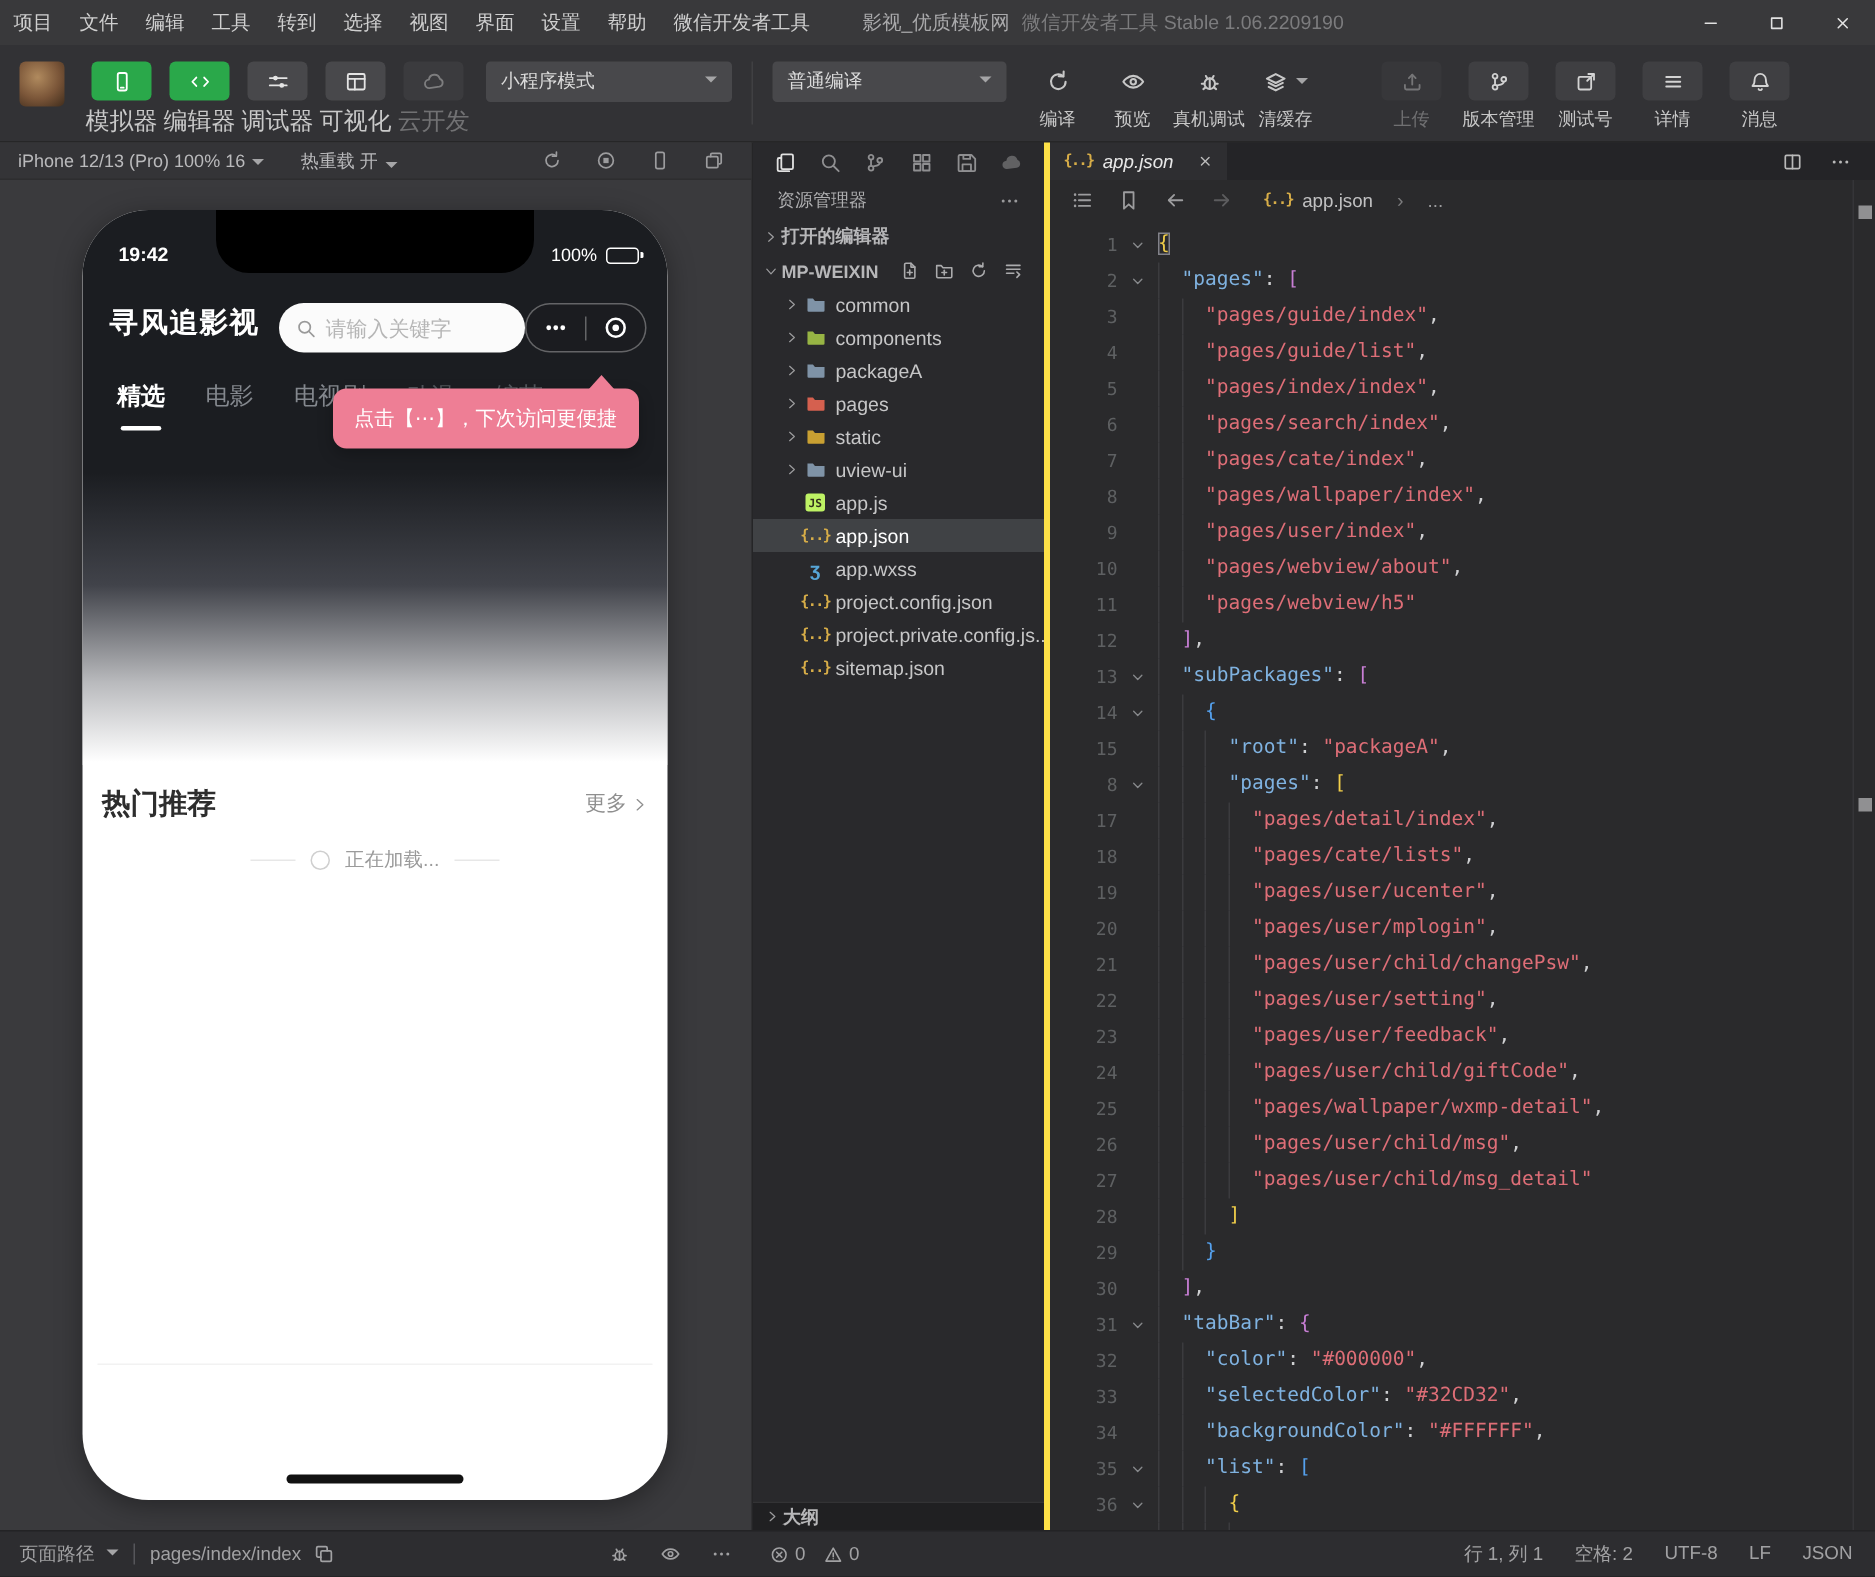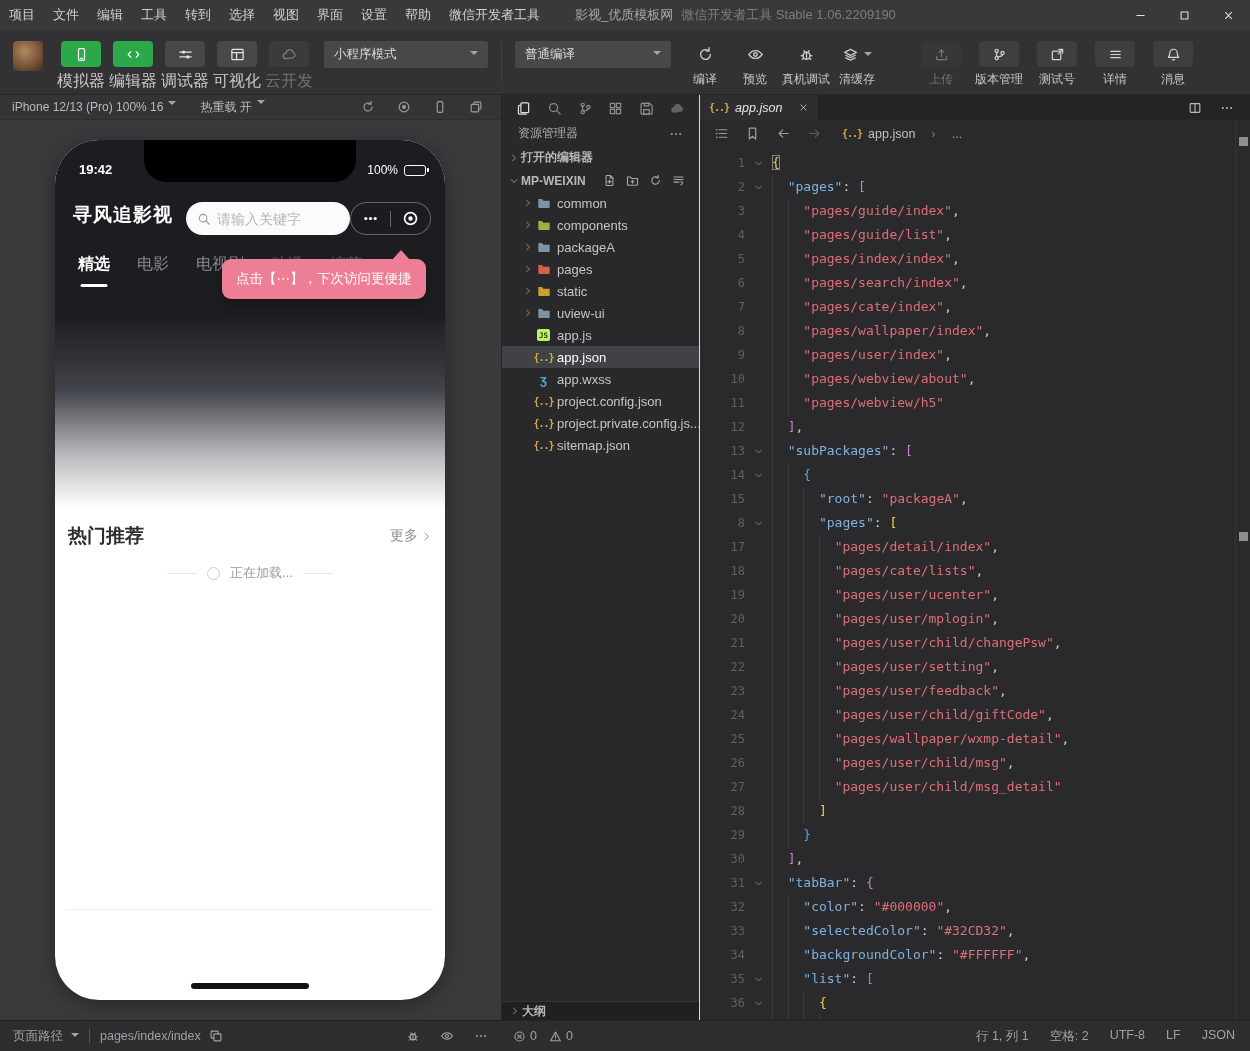--- a/index.html
+++ b/index.html
@@ -47,21 +47,21 @@
   .ract.disabled{ opacity:.42; }
   .ract .box svg{ width:15px; height:15px; }
 
   
   .main{ position:absolute; top:95px; left:0; right:0; bottom:31px; display:flex; }
 
   
   .sim{ width:502px; flex-shrink:0; position:relative; background:#3a3a3d; border-right:1px solid #252527; }
   .sim-bar{ height:25px; background:#343437; border-bottom:1px solid #2d2d2f; display:flex;
             align-items:center; gap:24px; padding:0 12px; font-size:12px; color:#bababc; }
-  .sim-dd{ display:flex; align-items:flex-start; cursor:pointer; }
+  .sim-dd{ display:flex; align-items:flex-end; cursor:pointer; }
   .sim-dd .caret{ margin-top:1px; margin-left:5px; }
   .sim-icons{ margin-left:auto; display:flex; gap:22px; color:#9c9c9e; padding-right:6px; }
   .sim-icons svg{ width:14px; height:14px; }
 
   
   .phone{ position:absolute; left:55px; top:45px; width:390px; height:860px; background:#fff;
           border-radius:44px; overflow:hidden; box-shadow:0 4px 18px rgba(0,0,0,.35); }
   .pdark{ position:absolute; top:0; left:0; right:0; height:370px;
           background:linear-gradient(180deg,#1b1d21 0px,#1b1d21 175px,#41434a 250px,#b9babd 315px,#fff 368px); }
   .notch{ position:absolute; top:0; left:89px; width:212px; height:42px; background:#000;
@@ -102,21 +102,21 @@
   .pload{ position:absolute; top:424px; left:0; right:0; display:flex; align-items:center;
           justify-content:center; gap:10px; color:#9b9b9b; font-size:13px; }
   .lrule{ width:30px; height:1px; background:#e7e7e7; }
   .lcirc{ width:13px; height:13px; border:1.5px solid #cfcfcf; border-radius:50%; }
   .pdivider{ position:absolute; top:769px; left:10px; right:10px; height:1px; background:#f2f2f2; }
   .phome{ position:absolute; bottom:11px; left:50%; transform:translateX(-50%); width:118px; height:6px;
           background:#121212; border-radius:3px; }
 
   
   .explorer{ width:198px; flex-shrink:0; position:relative; background:#29292c; color:#c6c6c7;
-             font-size:13px; border-right:1px solid #fde047; overflow:hidden; }
+             font-size:13px; border-right:4px solid #fde047; overflow:hidden; }
   .exp-top{ height:26px; display:flex; align-items:center; justify-content:space-between;
             padding:0 14px; color:#8f8f91; }
   .exp-top span{ cursor:pointer; } .exp-top svg{ width:15px; height:15px; }
   .exp-top .b0{ color:#e0e0e0; } .exp-top .dim{ opacity:.55; }
   .exp-head{ height:25px; display:flex; align-items:center; padding:0 16px; font-size:12px; color:#aeaeb0; }
   .exp-head .more{ margin-left:auto; color:#9a9a9c; cursor:pointer; }
   .exp-head svg{ width:14px; height:14px; }
   .sec{ height:23px; display:flex; align-items:center; padding:0 5px; font-size:12px; font-weight:700;
         color:#b7b7b9; cursor:pointer; }
   .chevbox{ width:14px; height:14px; display:flex; align-items:center; justify-content:center;

